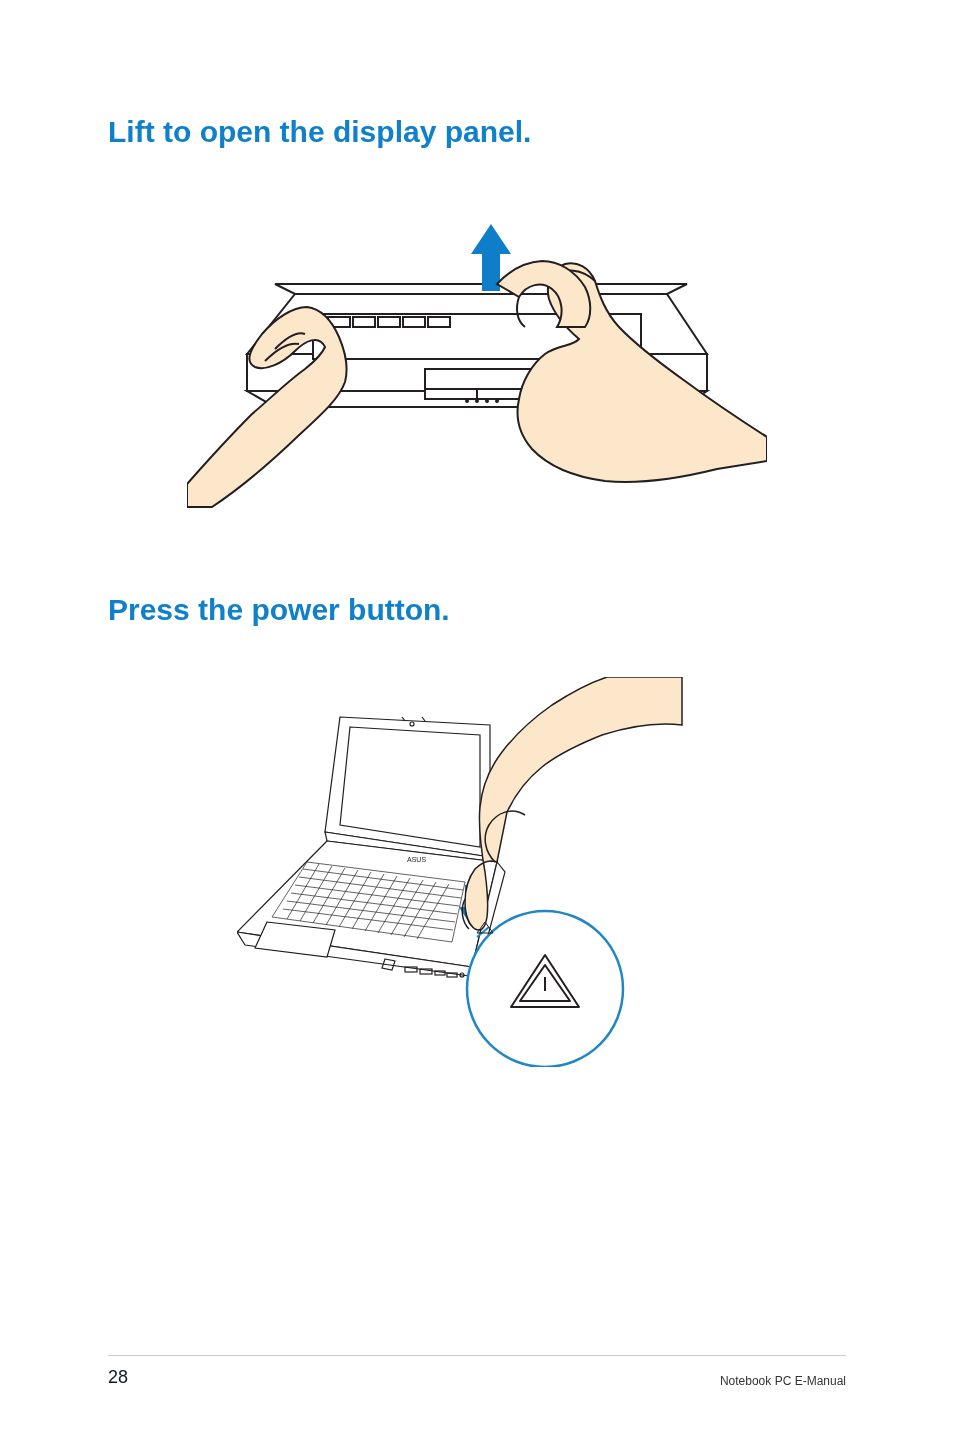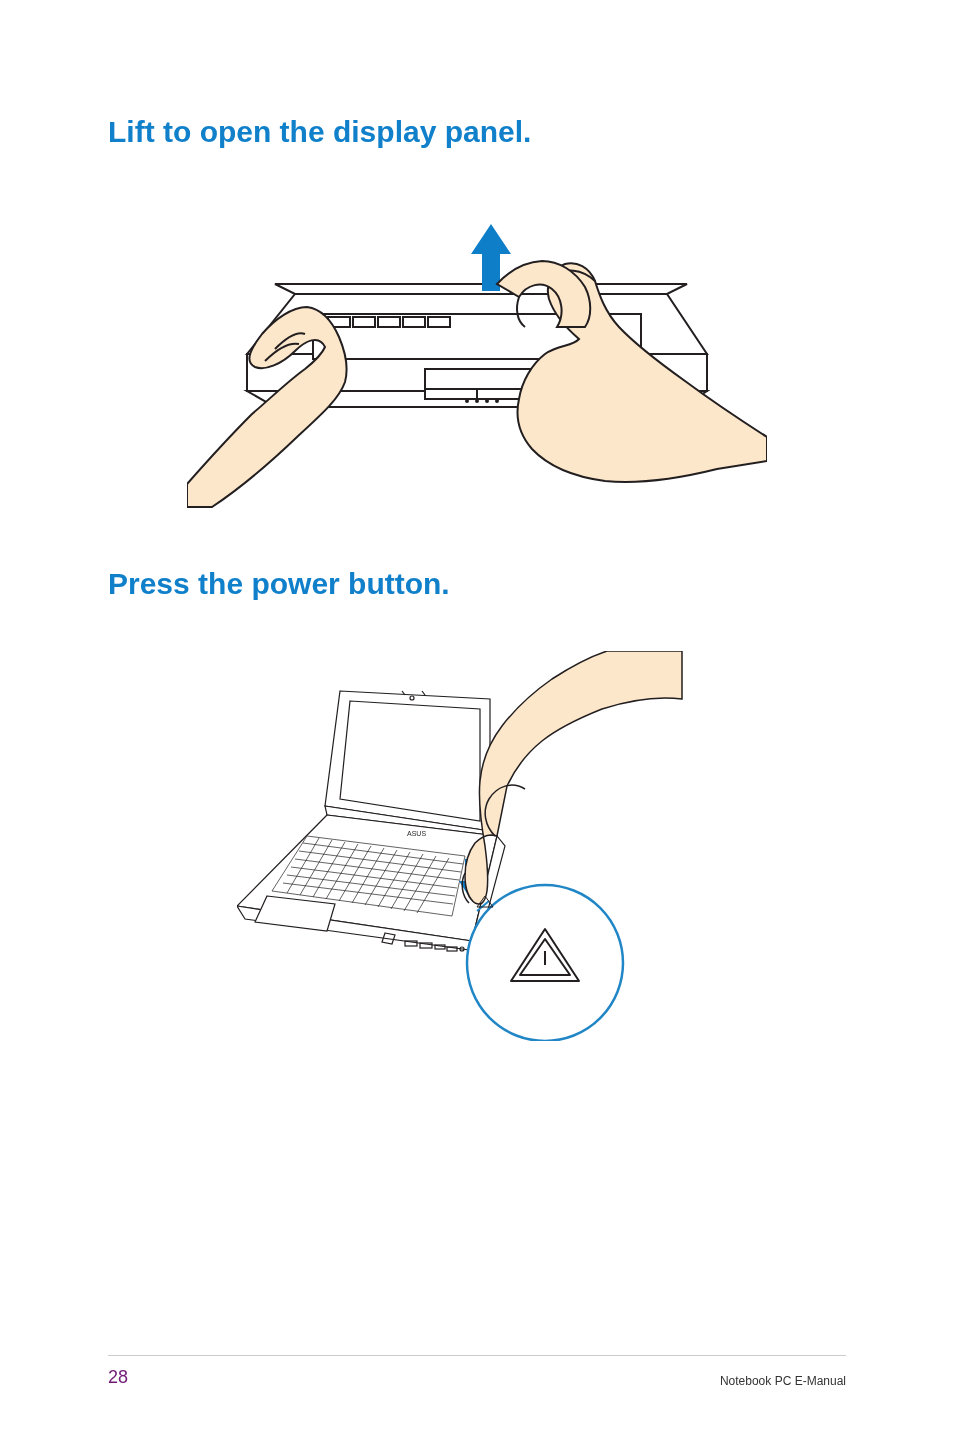--- a/index.html
+++ b/index.html
@@ -20,21 +20,21 @@
       padding: 115px 108px 48px 108px;
       position: relative;
     }
     .section-heading {
       font-size: 30px;
       font-weight: bold;
       color: #1080cb;
       margin-bottom: 50px;
     }
     .section-heading.second {
-      margin-top: 58px;
+      margin-top: 84px;
       margin-bottom: 50px;
     }
     .illustration-container {
       width: 100%;
       display: flex;
       justify-content: center;
       align-items: center;
     }
     .footer-divider {
       position: absolute;
@@ -42,21 +42,21 @@
       left: 108px;
       right: 108px;
       height: 1px;
       background: #cccccc;
     }
     .page-number {
       position: absolute;
       bottom: 50px;
       left: 108px;
       font-size: 18px;
-      color: #701a75;
+      color: #0f172a;
     }
     .footer-text {
       position: absolute;
       bottom: 50px;
       right: 108px;
       font-size: 12px;
       color: #333333;
     }
     svg {
       display: block;

